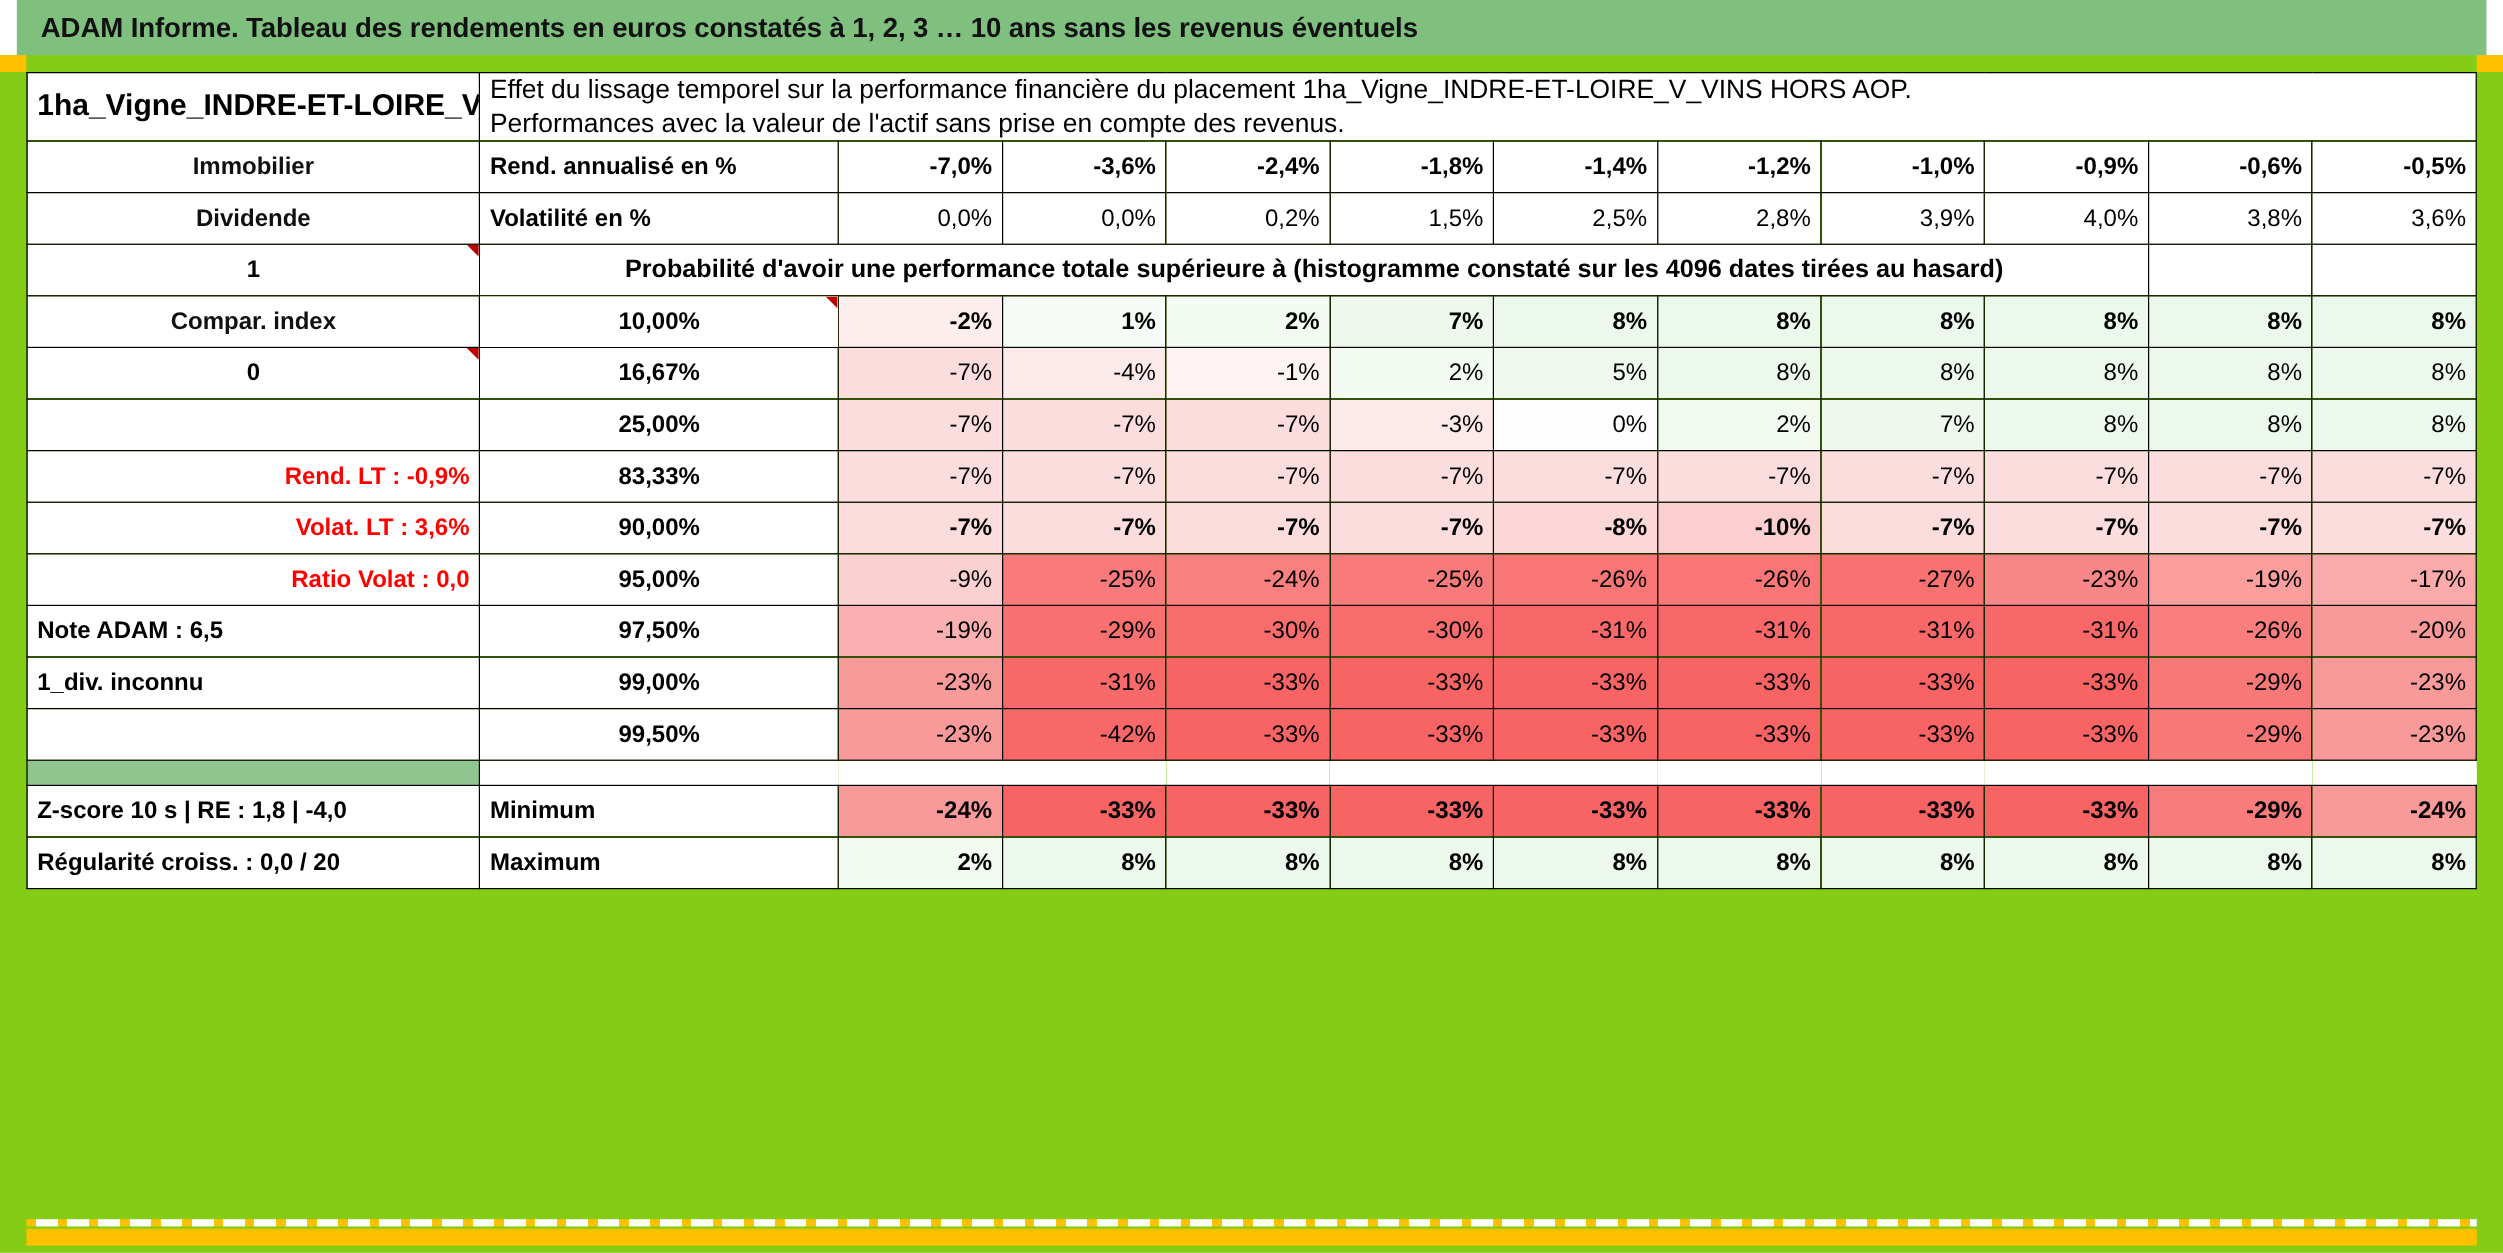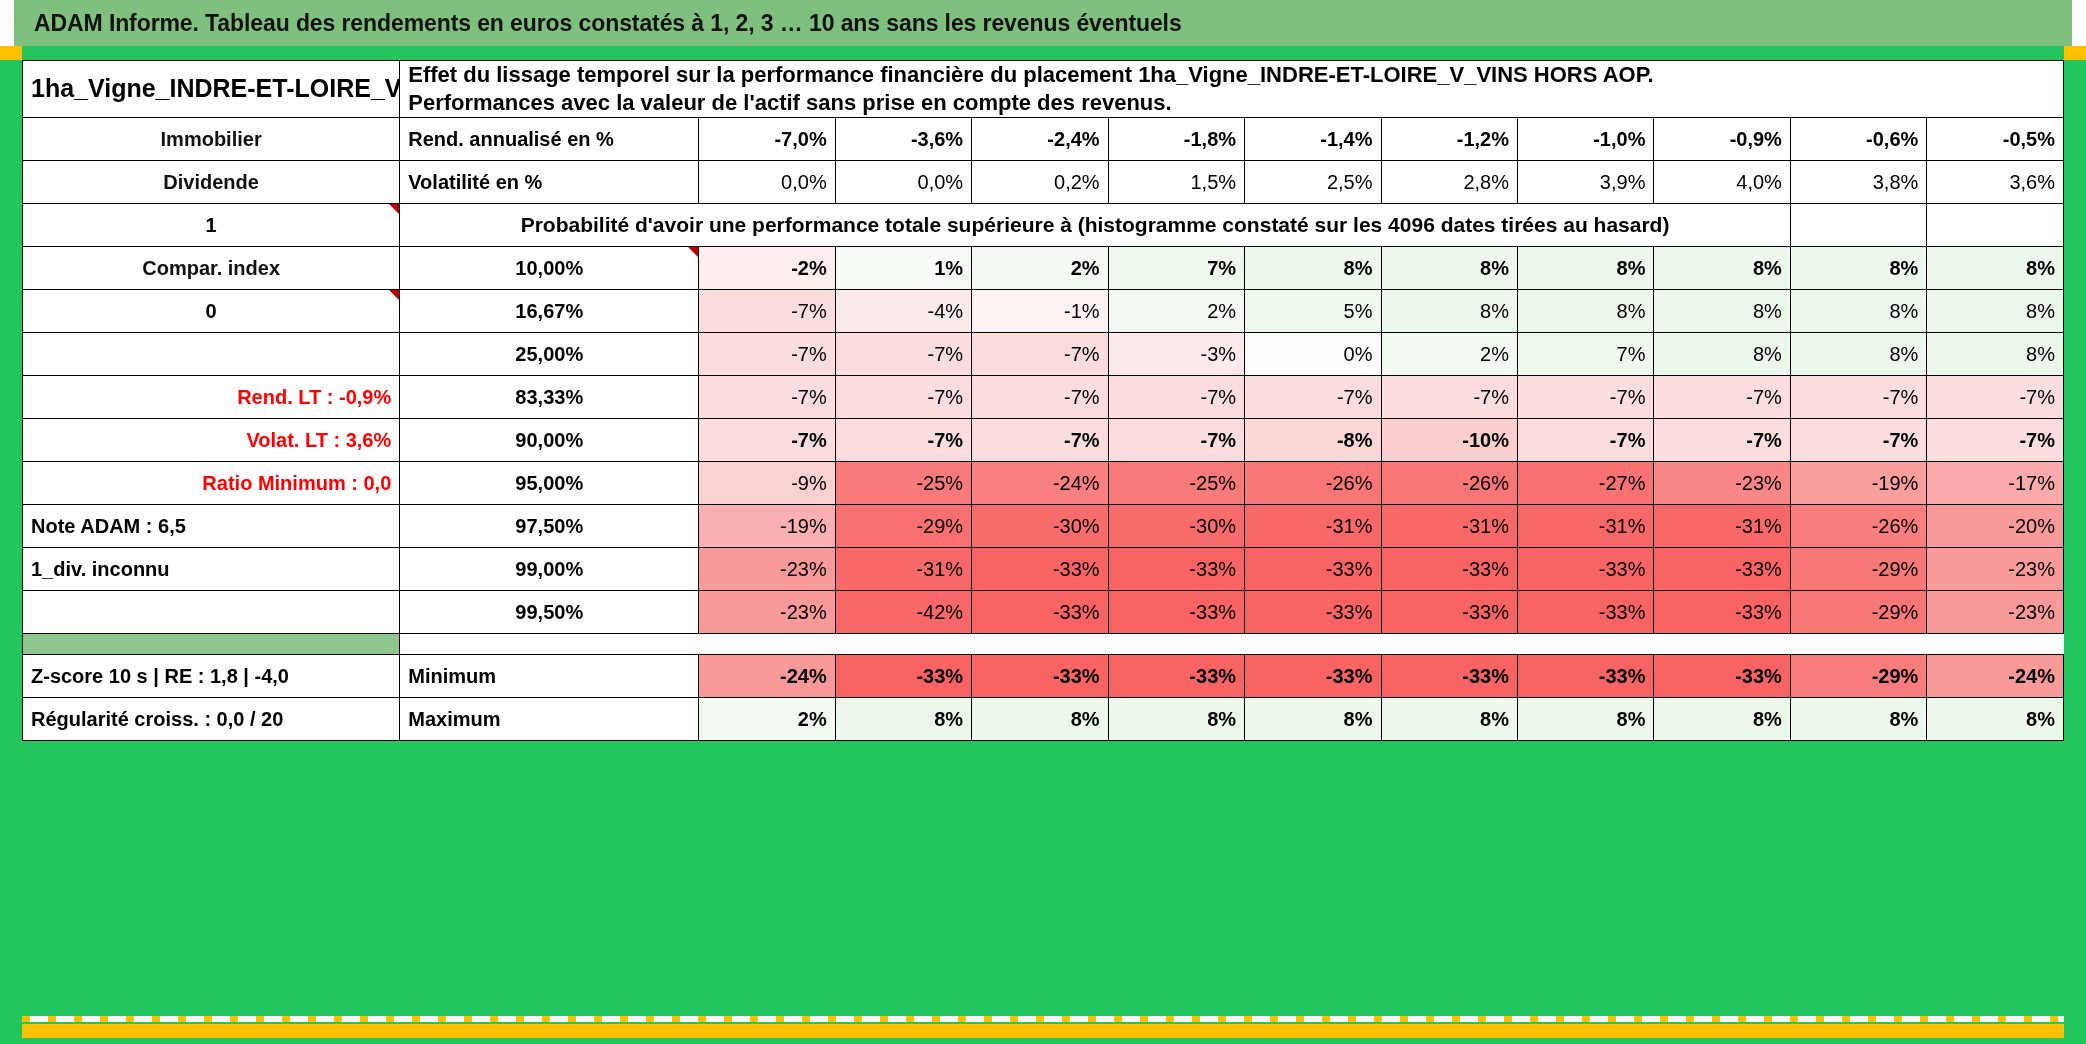--- a/index.html
+++ b/index.html
@@ -10,21 +10,21 @@
   body {
     font-family: "Liberation Sans", sans-serif;
     width: 2086px;
     height: 1044px;
     overflow: hidden;
   }
   .page {
     position: relative;
     width: 2086px;
     height: 1044px;
-    background: #22c55e;
+    background: #84cc16;
     box-sizing: border-box;
   }
 
   
   .banner {
     position: absolute;
     left: 0; top: 0;
     width: 2086px;
     height: 46px;
     background: #7fc07f;
@@ -100,21 +100,21 @@
     font-size: 25px;
     font-weight: bold;
     text-align: center;
     line-height: 1.18;
     background: #7fc07f;
     height: 96px;
     padding: 4px 6px;
   }
   .desc-cell {
     font-size: 22px;
-    font-weight: bold;
+    font-weight: normal;
     text-align: left;
     line-height: 1.28;
     background: #7fc07f;
     height: 96px;
     padding: 6px 10px;
   }
   .desc-cell div { margin: 0; }
 
   .proba-cell {
     font-size: 21px;
@@ -304,21 +304,21 @@
         <td class="right bold" style="background:#fbdddd">-7%</td>
         <td class="right bold" style="background:#fbd7d7">-8%</td>
         <td class="right bold" style="background:#fbcfcf">-10%</td>
         <td class="right bold" style="background:#fbdddd">-7%</td>
         <td class="right bold" style="background:#fbdddd">-7%</td>
         <td class="right bold" style="background:#fbdddd">-7%</td>
         <td class="right bold" style="background:#fbdddd">-7%</td>
       </tr>
 
       <tr>
-        <td class="white right red-txt">Ratio Minimum :   0,0</td>
+        <td class="white right red-txt">Ratio Volat :   0,0</td>
         <td class="white center bold">95,00%</td>
         <td class="right" style="background:#fbd0d0">-9%</td>
         <td class="right" style="background:#f87a7a">-25%</td>
         <td class="right" style="background:#f88080">-24%</td>
         <td class="right" style="background:#f87a7a">-25%</td>
         <td class="right" style="background:#f87676">-26%</td>
         <td class="right" style="background:#f87676">-26%</td>
         <td class="right" style="background:#f87272">-27%</td>
         <td class="right" style="background:#f98787">-23%</td>
         <td class="right" style="background:#fa9e9e">-19%</td>

